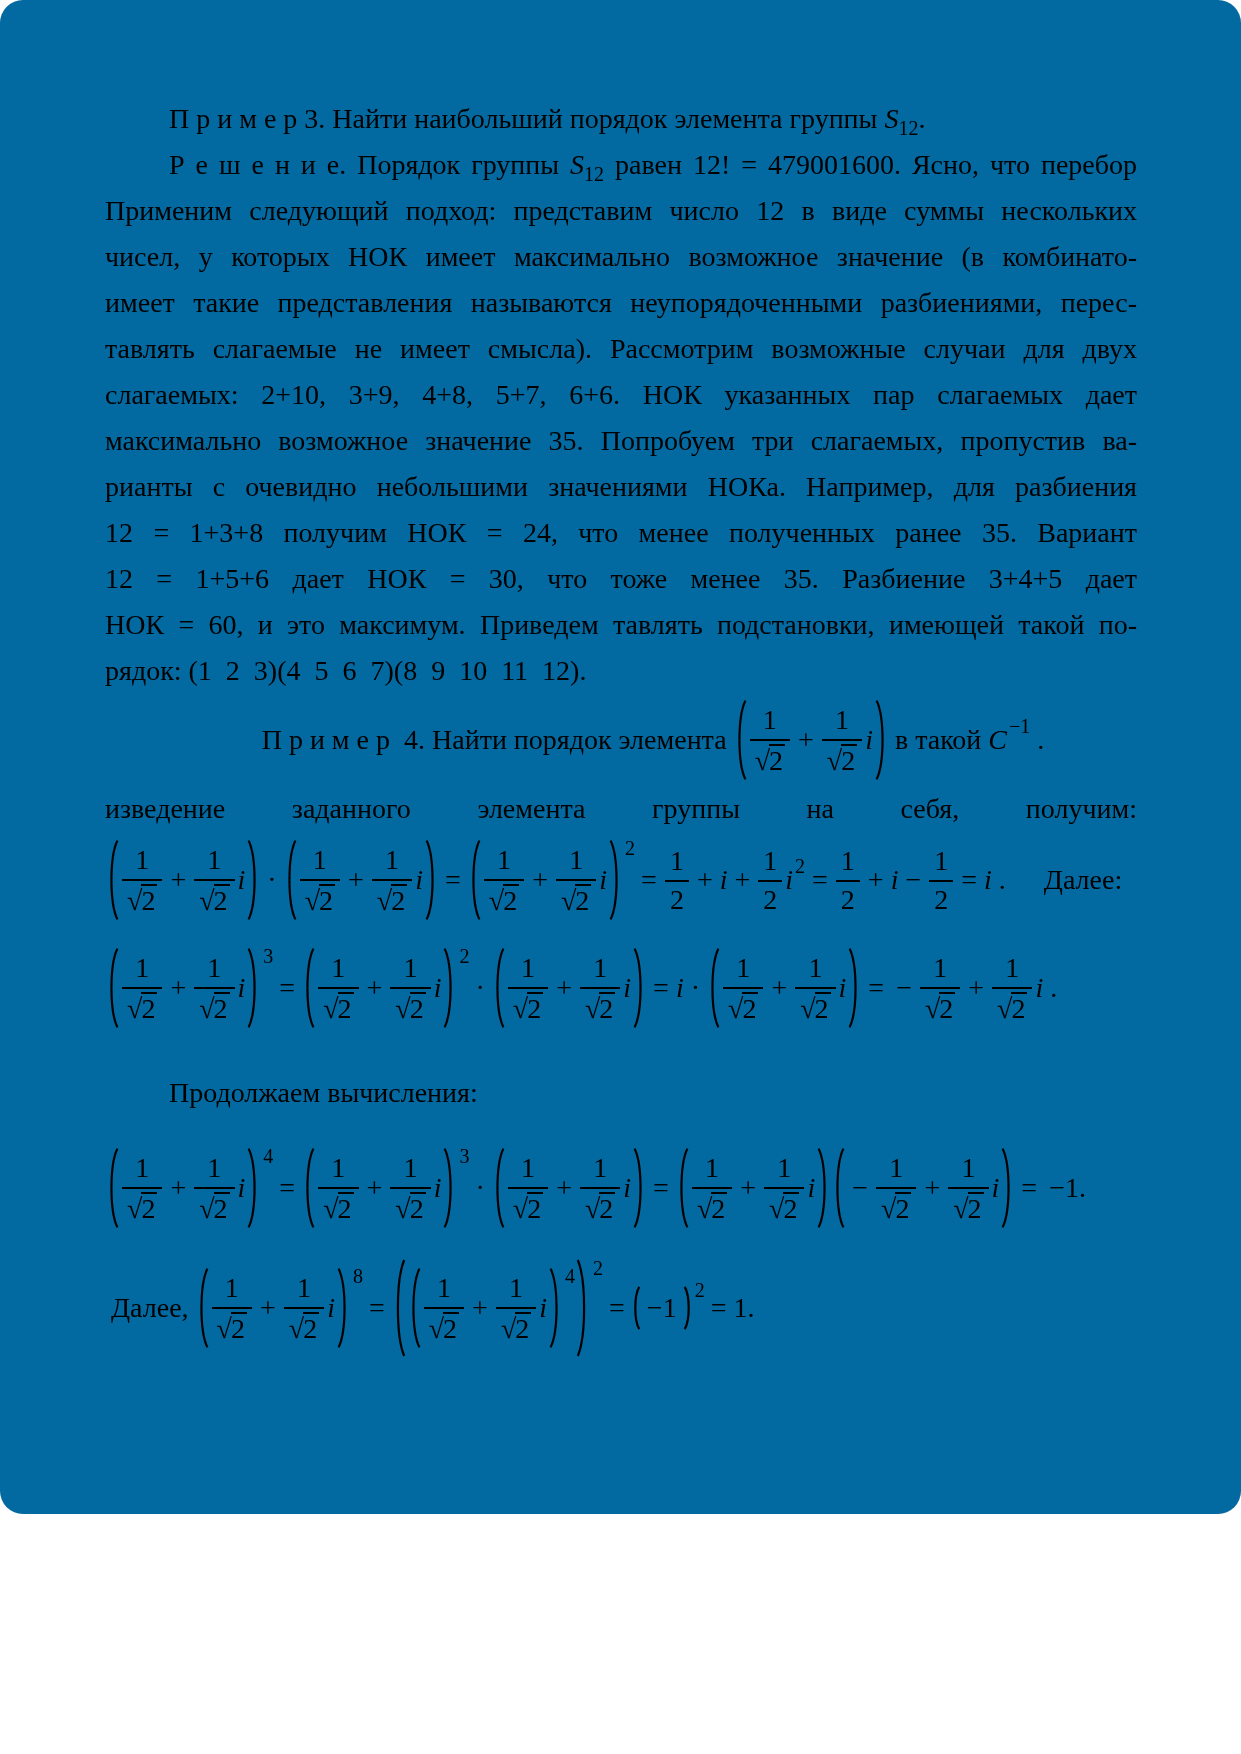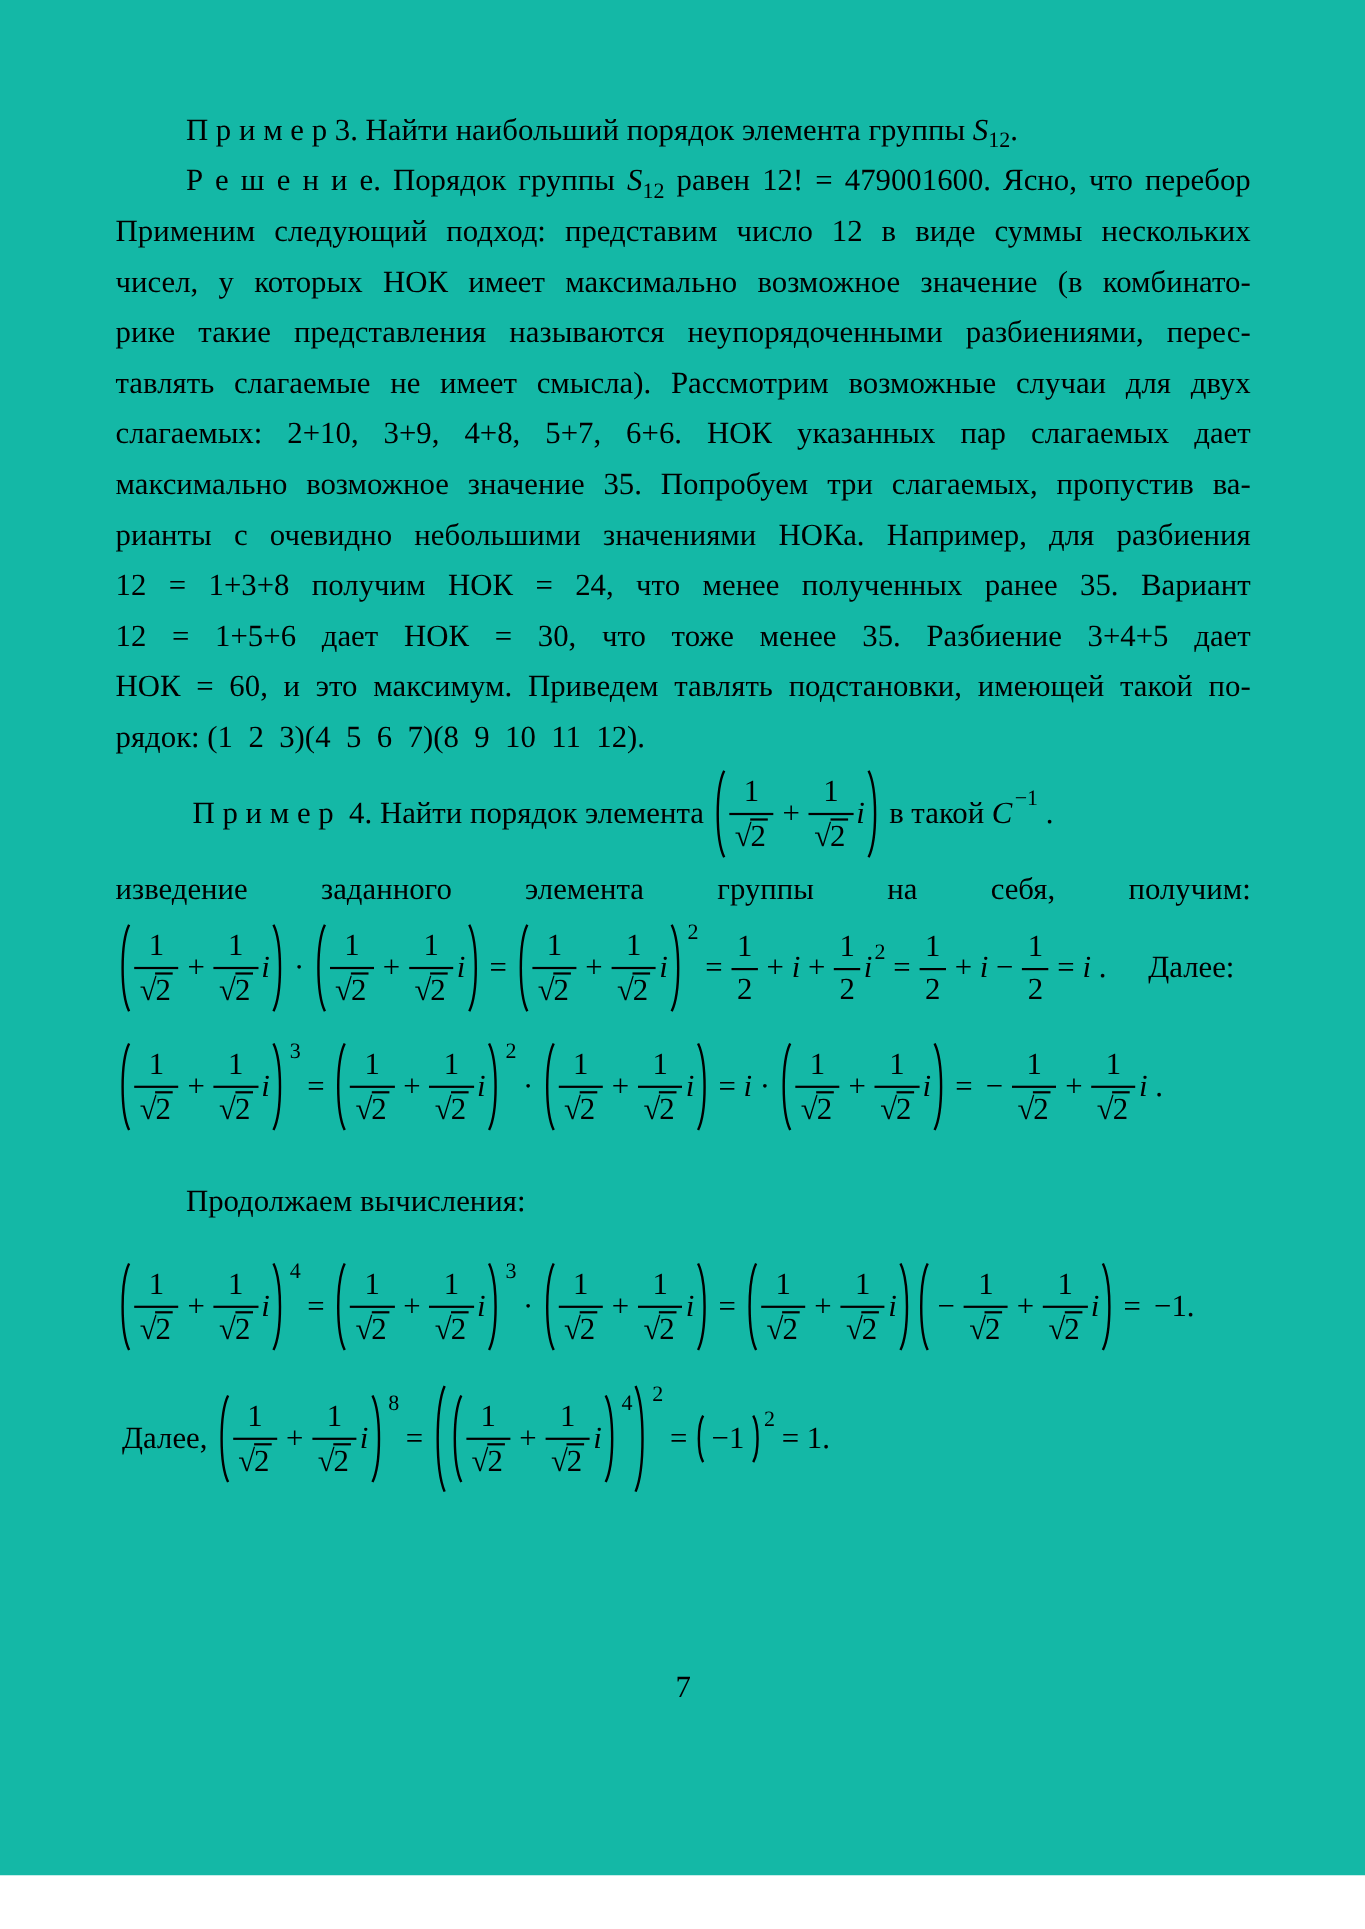--- a/index.html
+++ b/index.html
@@ -1,25 +1,26 @@
 <!DOCTYPE html>
 <html><head>
 <meta charset="utf-8">
 <style>
   html,body{margin:0;padding:0;background:#ffffff;}
   .page{
     position:relative;
-    width:1241px;height:1705px;
+    width:1241px;height:1514px;
     margin:0 auto;
-    background:#14b8a6;
+    background:#0369a1;
     color:#000;
     font-family:"Liberation Serif", serif;
     box-sizing:border-box;
     padding:96px 104px 0 105px;
     overflow:hidden;
+    border-radius:23px;
   }
   
   .tl{
     font-size:28px;
     height:46px;
     line-height:46px;
     white-space:nowrap;
   }
   .jf{ 
     white-space:normal;
@@ -40,21 +41,21 @@
     white-space:pre;
   }
   .fx>*{flex:0 0 auto;}
   .fx .tk{margin:0 6px;}
   .fx .tk.it{margin:0 1px;}
   .fx .frac{margin:0 2px;}
   .fx .pgroup{margin:0;}
   .fx .sup-s{position:relative;top:-14px;font-size:20px;margin:0 1px;}
   .fx.ind{padding-left:64px;text-indent:0;}
 
-  .l-ex4{height:92px;}
+  .l-ex4{height:92px;justify-content:center;}
   .f1{height:92px;margin-top:2px;}
   .f2{height:92px;margin-top:16px;}
   .l-cont{margin-top:36px;}
   .f3{height:100px;margin-top:22px;}
   .f4{height:108px;margin-top:16px;}
 
   
   .frac{
     display:inline-flex;
     flex-direction:column;
@@ -90,21 +91,21 @@
   }
 </style>
 </head>
 <body>
 
 <div class="page">
   <div class="tl ind"><span class="tk">П р и м е р  3. Найти наибольший порядок элемента группы </span><span class="tk it">S</span><span class="sub-s">12</span><span class="tk">.</span></div>
   <div class="tl ind jf"><span class="tk">Р е ш е н и е. Порядок группы </span><span class="tk it">S</span><span class="sub-s">12</span><span class="tk"> равен 12! = 479001600. Ясно, что перебор</span></div>
   <div class="tl jf"><span class="tk">Применим следующий подход: представим число 12 в виде суммы нескольких</span></div>
   <div class="tl jf"><span class="tk">чисел, у которых НОК имеет максимально возможное значение (в комбинато-</span></div>
-  <div class="tl jf"><span class="tk">рике такие представления называются неупорядоченными разбиениями, перес-</span></div>
+  <div class="tl jf"><span class="tk">имеет такие представления называются неупорядоченными разбиениями, перес-</span></div>
   <div class="tl jf"><span class="tk">тавлять слагаемые не имеет смысла). Рассмотрим возможные случаи для двух</span></div>
   <div class="tl jf"><span class="tk">слагаемых: 2+10,  3+9,  4+8,  5+7,  6+6. НОК указанных пар слагаемых дает</span></div>
   <div class="tl jf"><span class="tk">максимально возможное значение 35. Попробуем три слагаемых, пропустив ва-</span></div>
   <div class="tl jf"><span class="tk">рианты с очевидно небольшими значениями НОКа. Например, для разбиения</span></div>
   <div class="tl jf"><span class="tk">12 = 1+3+8  получим  НОК = 24,  что  менее  полученных  ранее  35.  Вариант</span></div>
   <div class="tl jf"><span class="tk">12 = 1+5+6  дает  НОК = 30,  что  тоже  менее  35.  Разбиение  3+4+5  дает</span></div>
   <div class="tl jf"><span class="tk">НОК = 60, и это максимум. Приведем тавлять подстановки, имеющей такой по-</span></div>
   <div class="tl"><span class="tk">рядок: (1 2 3)(4 5 6 7)(8 9 10 11 12).</span></div>
 
   <div class="fx ind l-ex4"><span class="tk">П р и м е р  4. Найти порядок элемента</span><span class="pgroup"><svg viewBox="0 0 20 100" preserveAspectRatio="none" class="bp s1">

